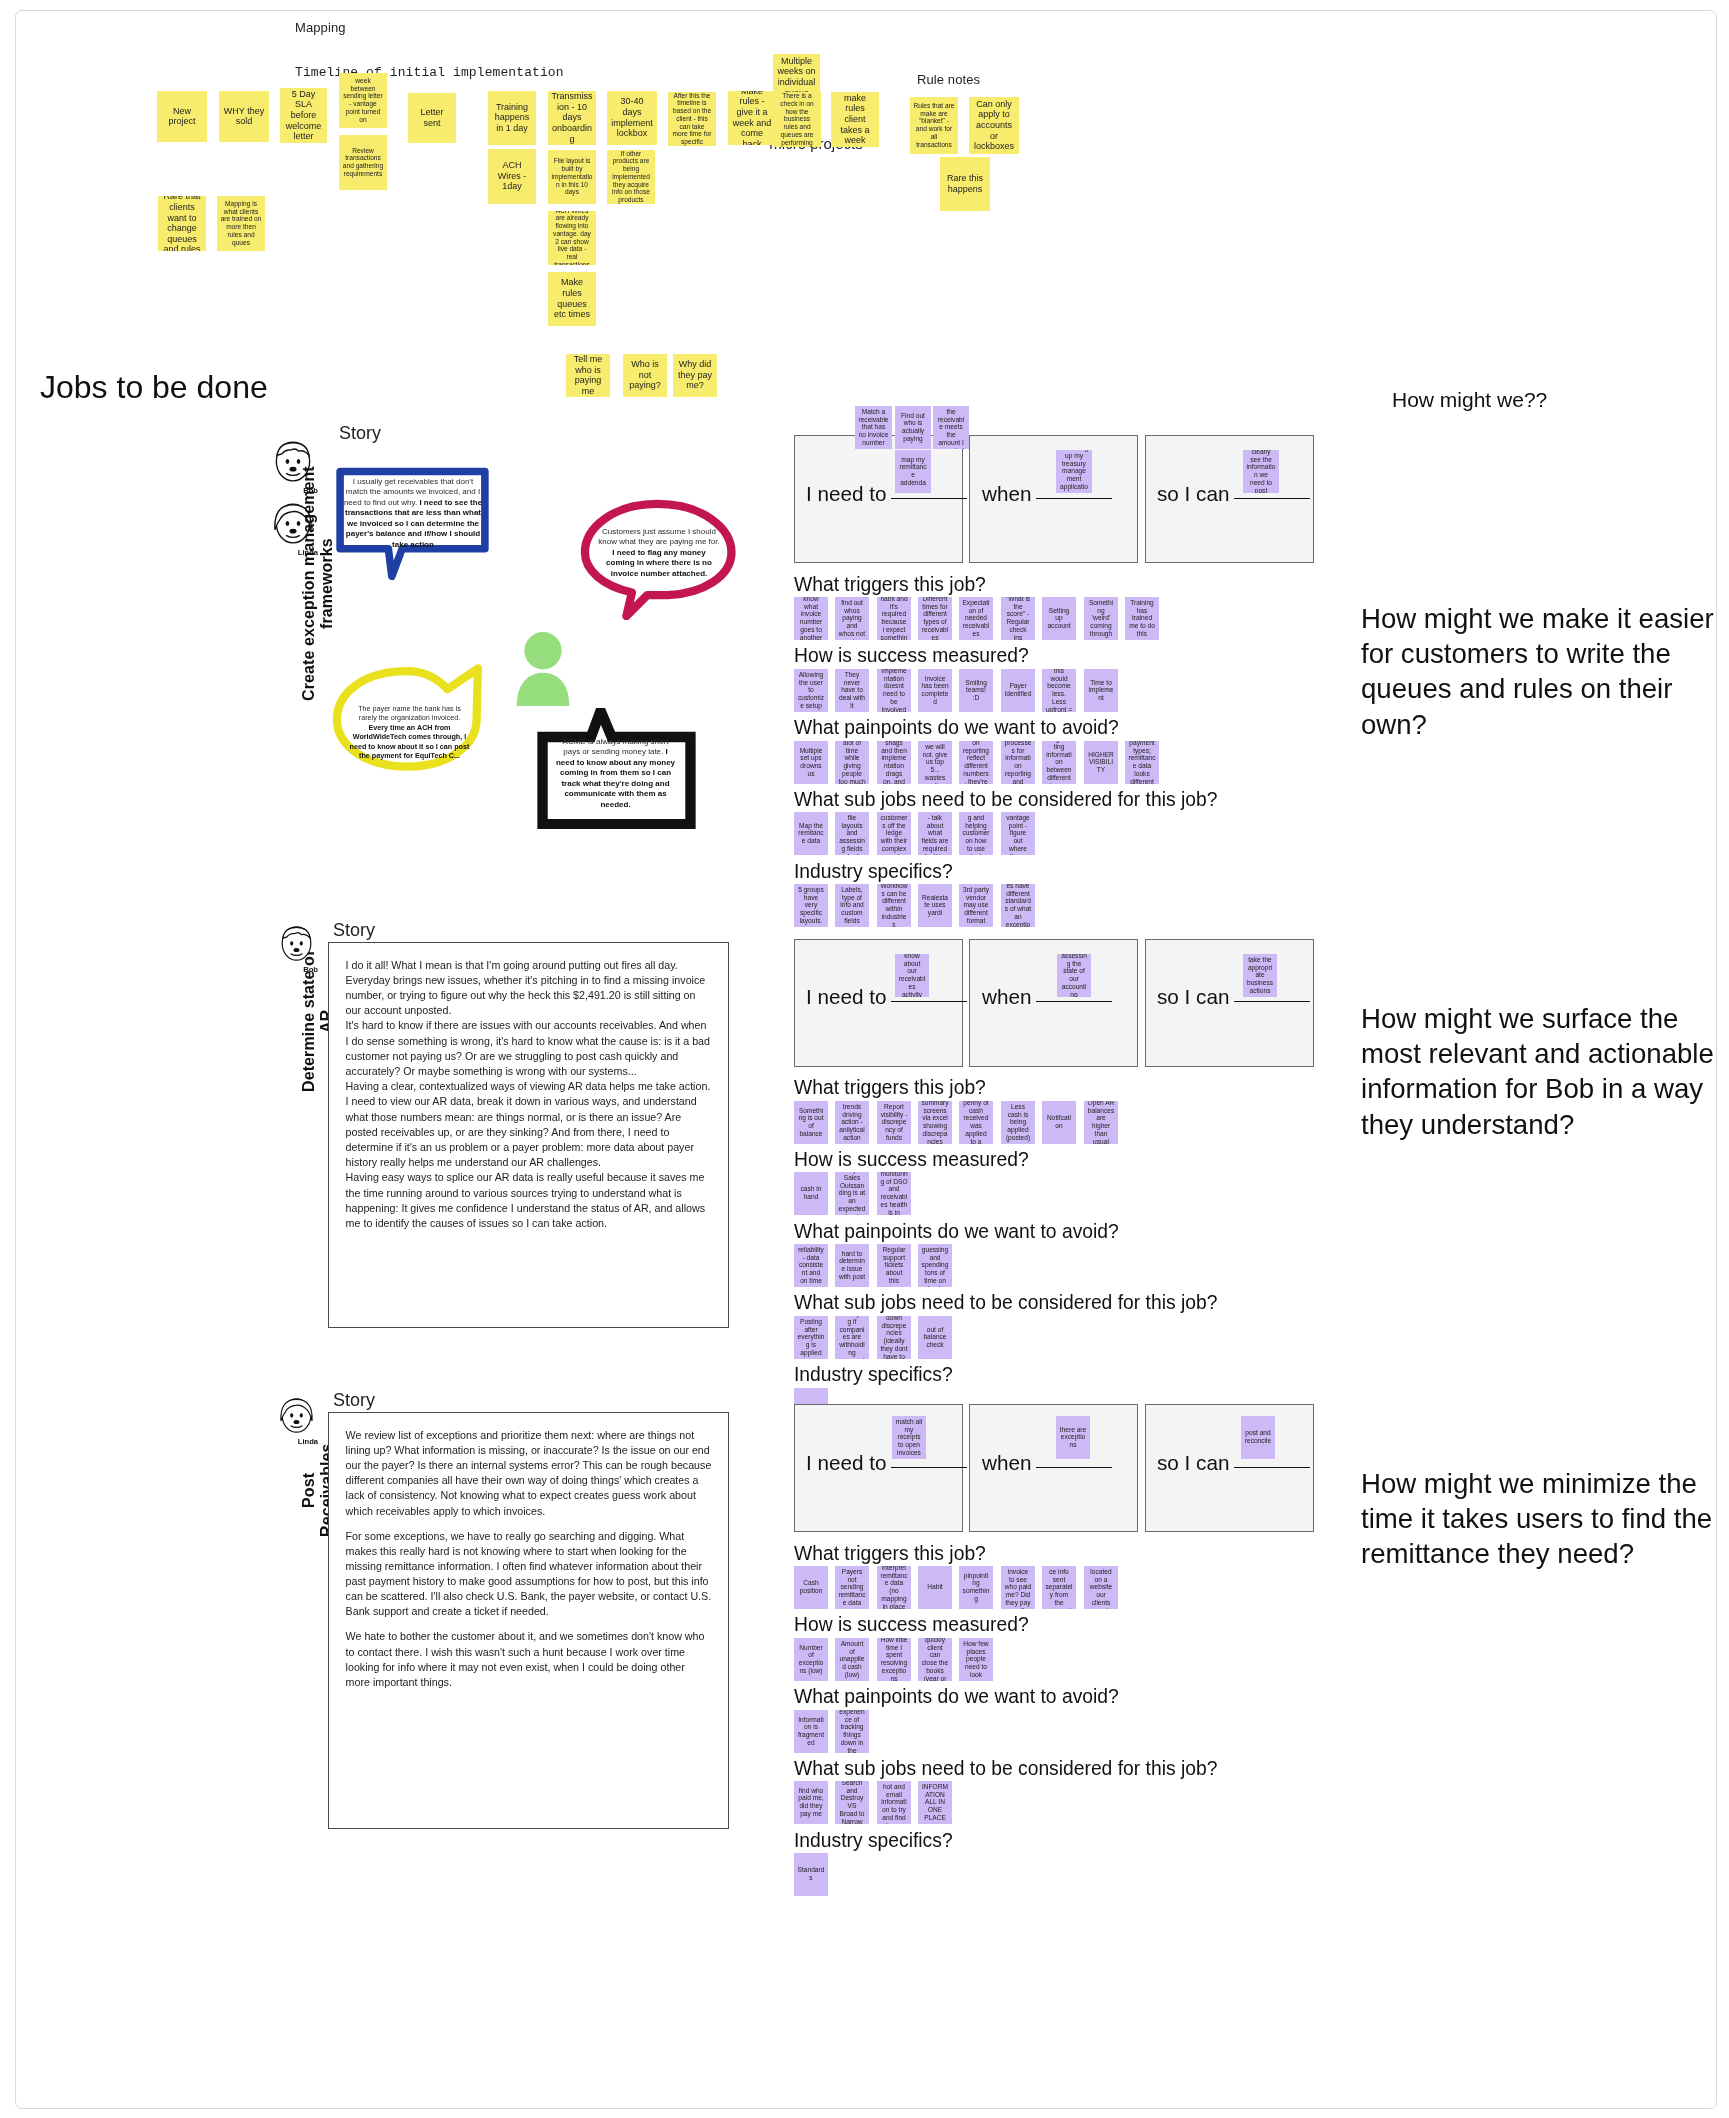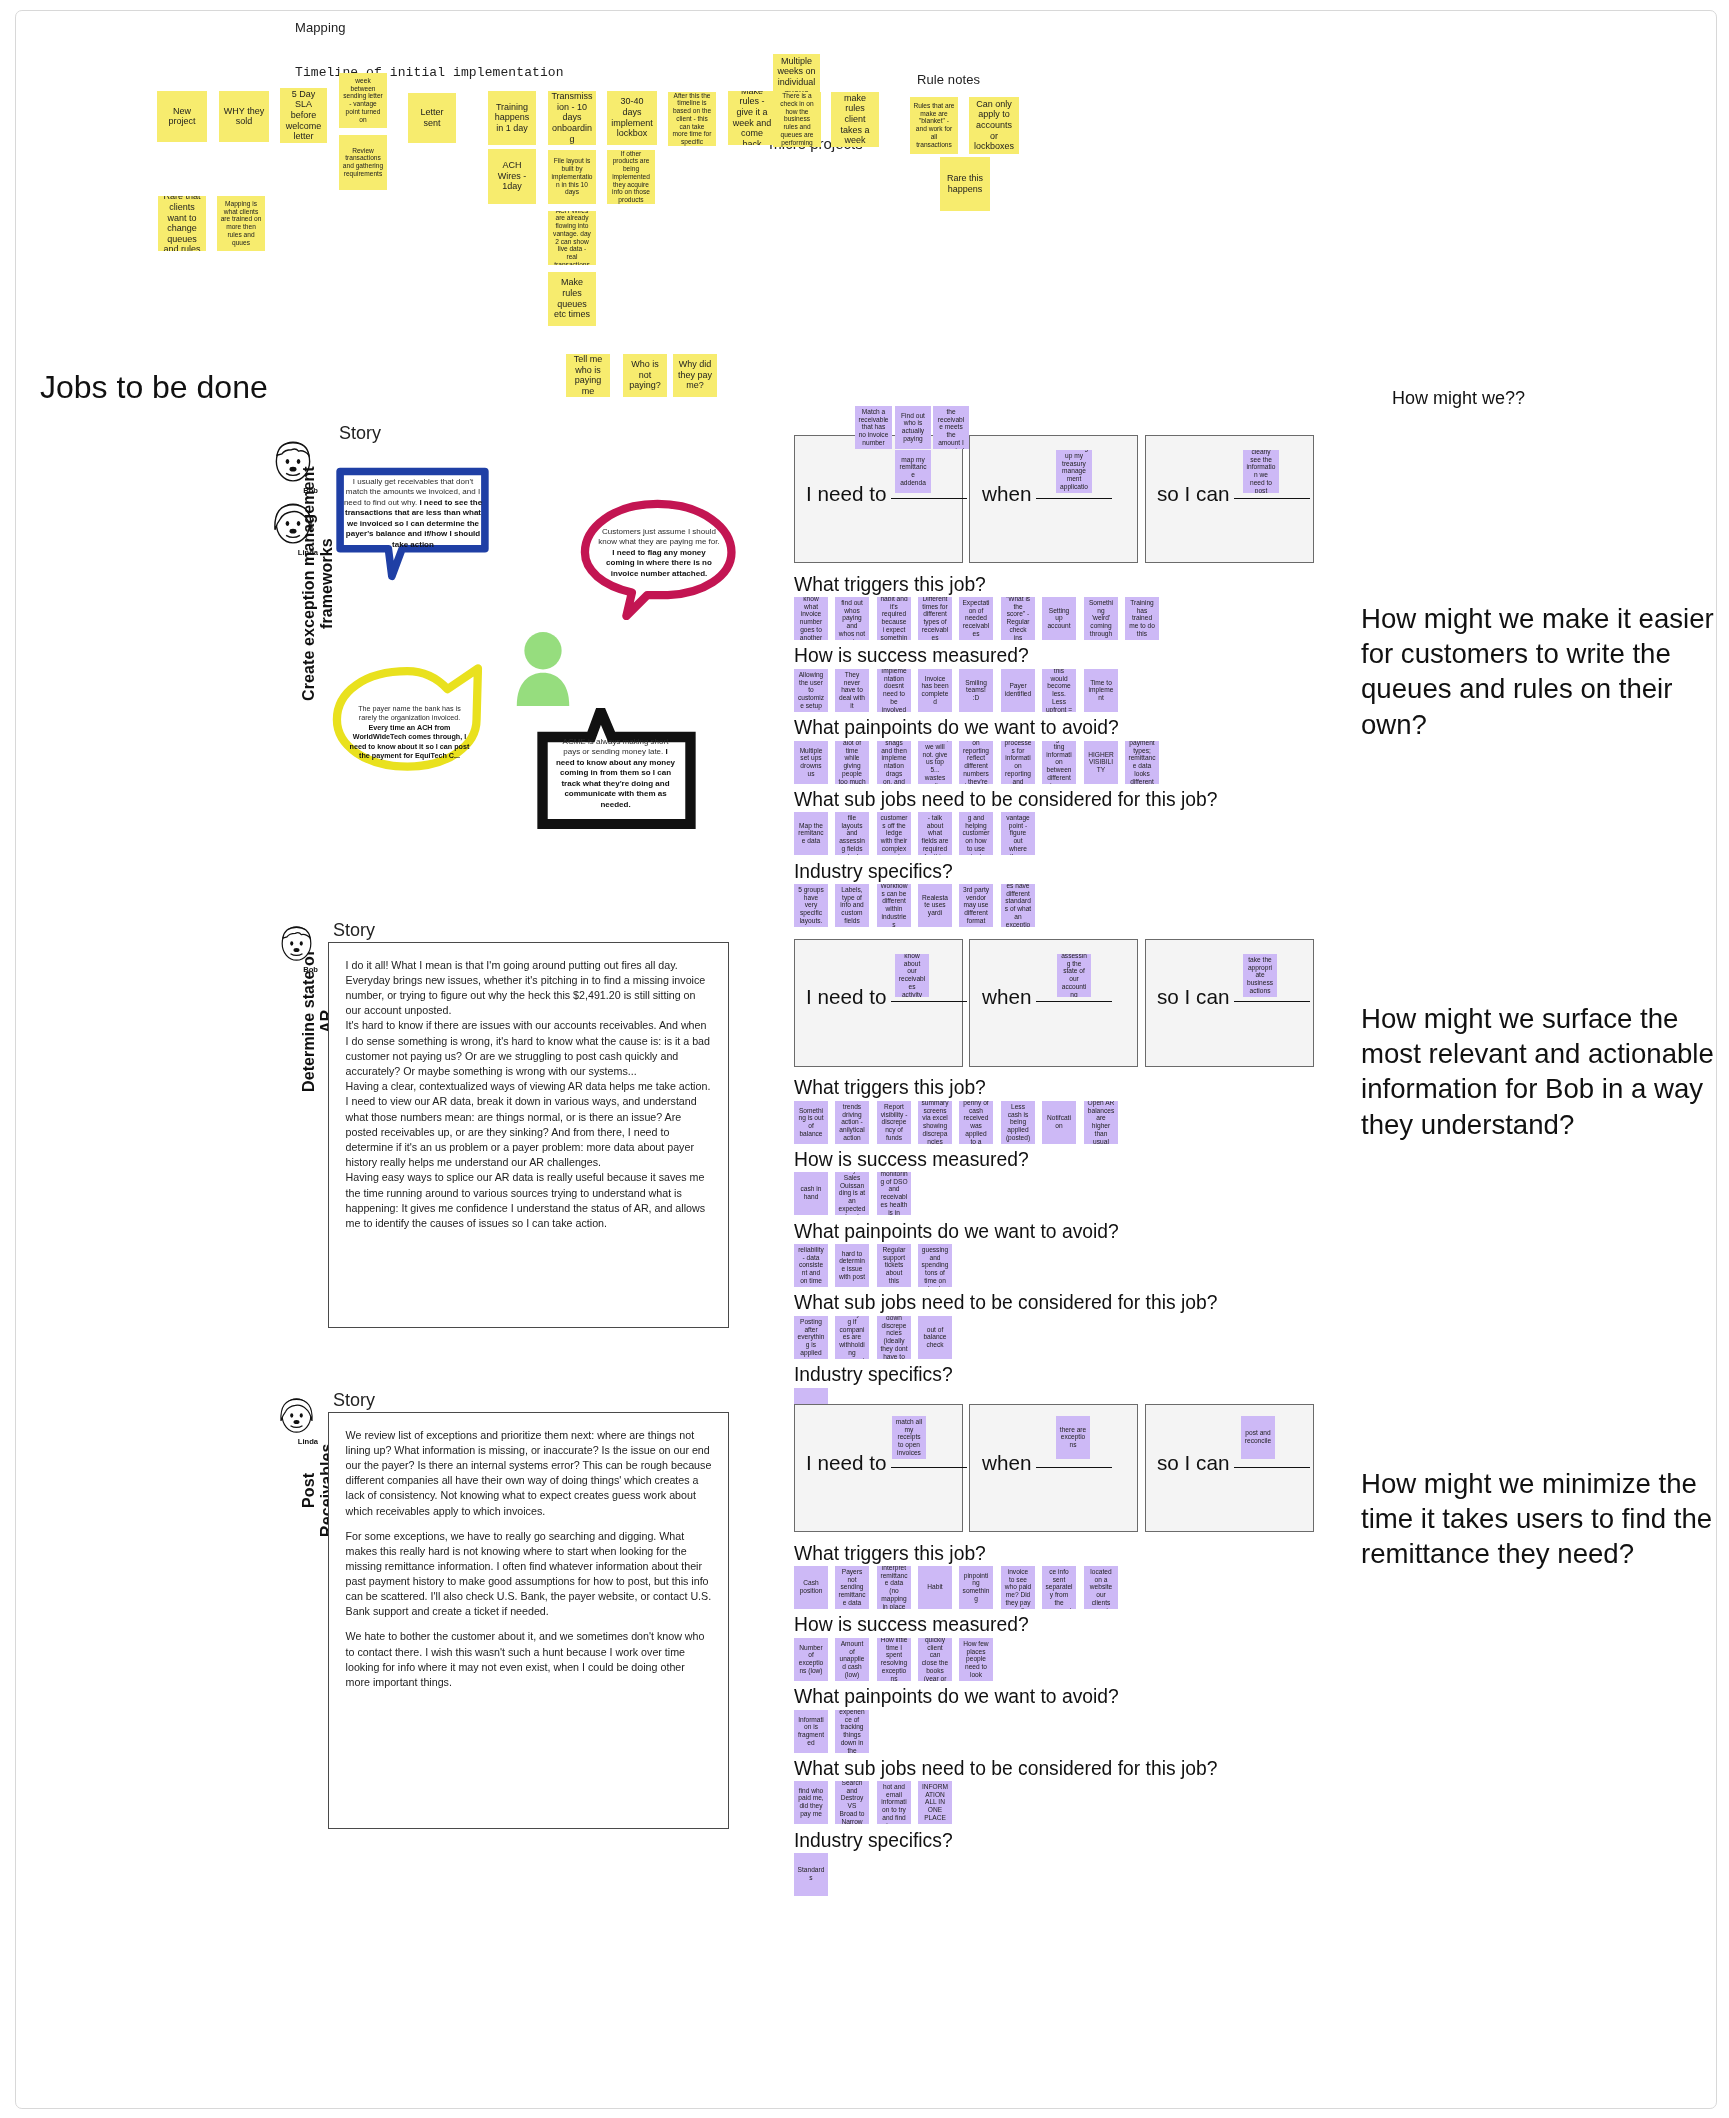--- a/index.html
+++ b/index.html
@@ -16,21 +16,21 @@
     width:1702px; height:2099px;
     border:1.4px solid #d8d8d8; border-radius:6.9px;
     background:#fff;
   }
   .abs { position:absolute; }
 
   
   .h-small   { font-size:13px; color:#222; letter-spacing:0.1px; }
   .h-med     { font-size:18px; color:#222; }
   .h-big     { font-size:32px; color:#111; }
-  .h-hmw     { font-size:18px; color:#111; }
+  .h-hmw     { font-size:21px; color:#111; }
   .h-hmw-lg  { font-size:27.6px; line-height:1.28; color:#111; }
   .h-q       { font-size:19.3px; color:#111; }
   .micro     { font-size:15px; color:#222; }
 
   
   .note {
     position:absolute;
     background:#f7ec6e;
     color:#1d1d1d;
     display:flex; align-items:center; justify-content:center;

